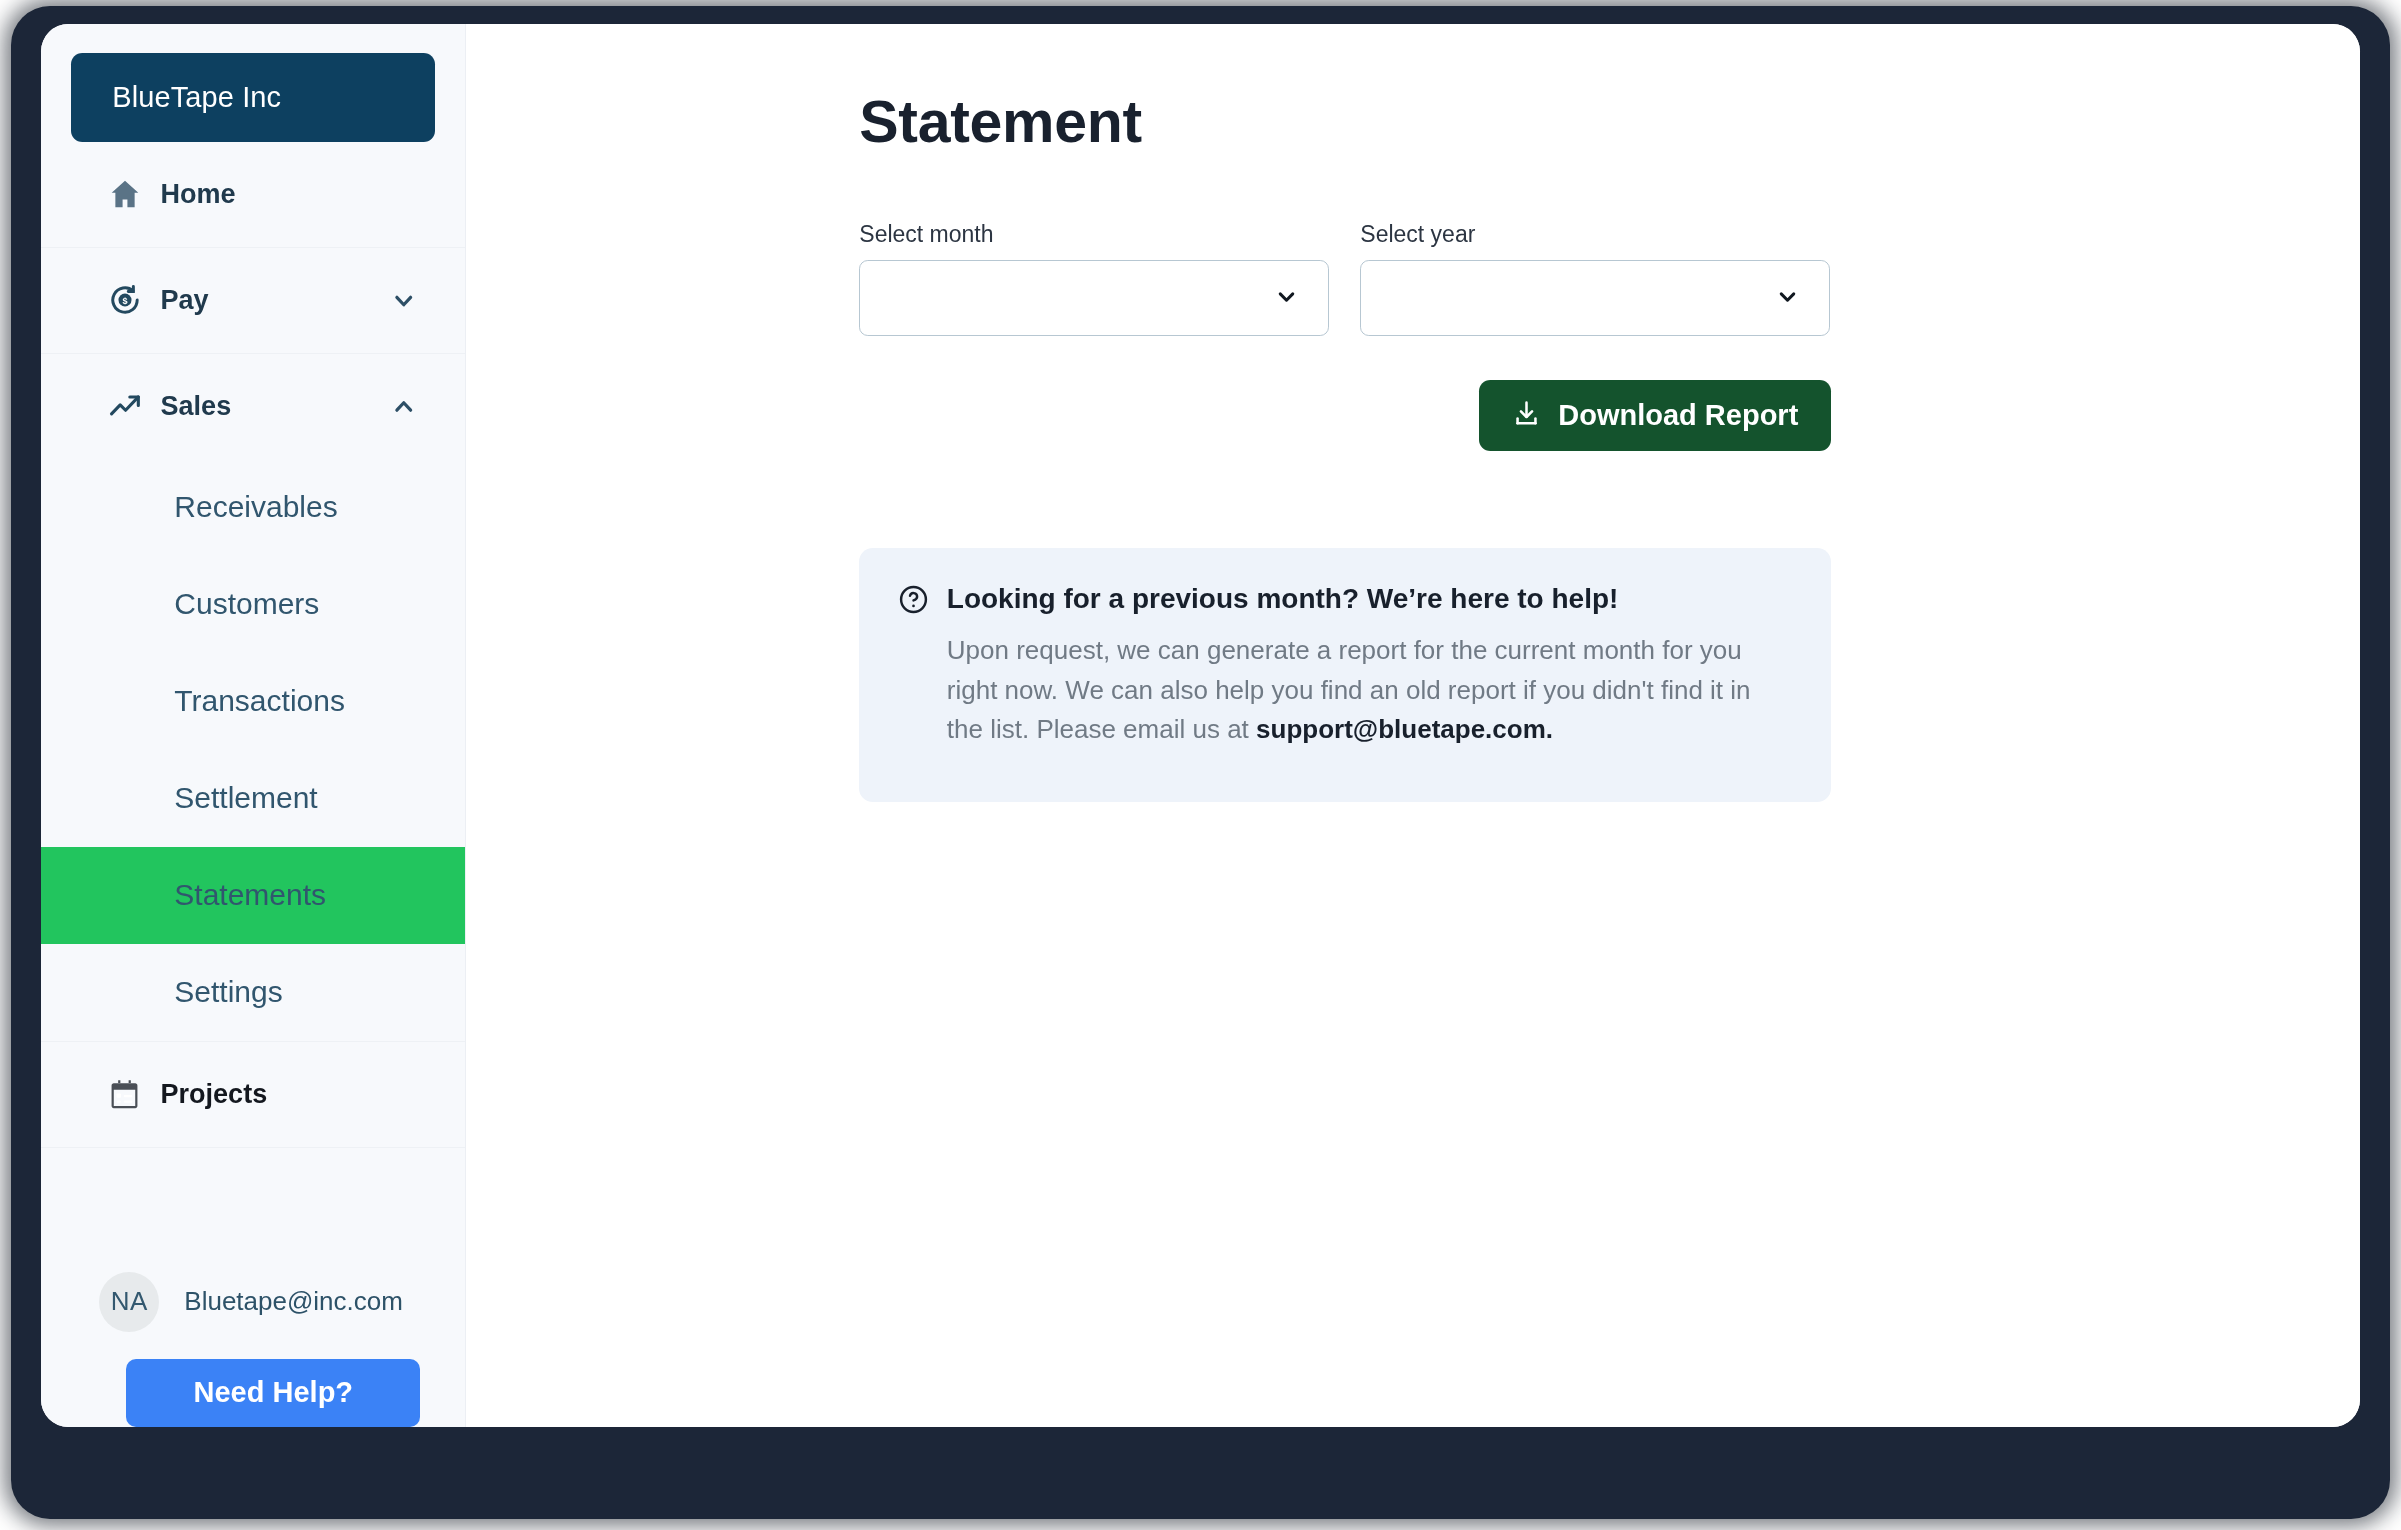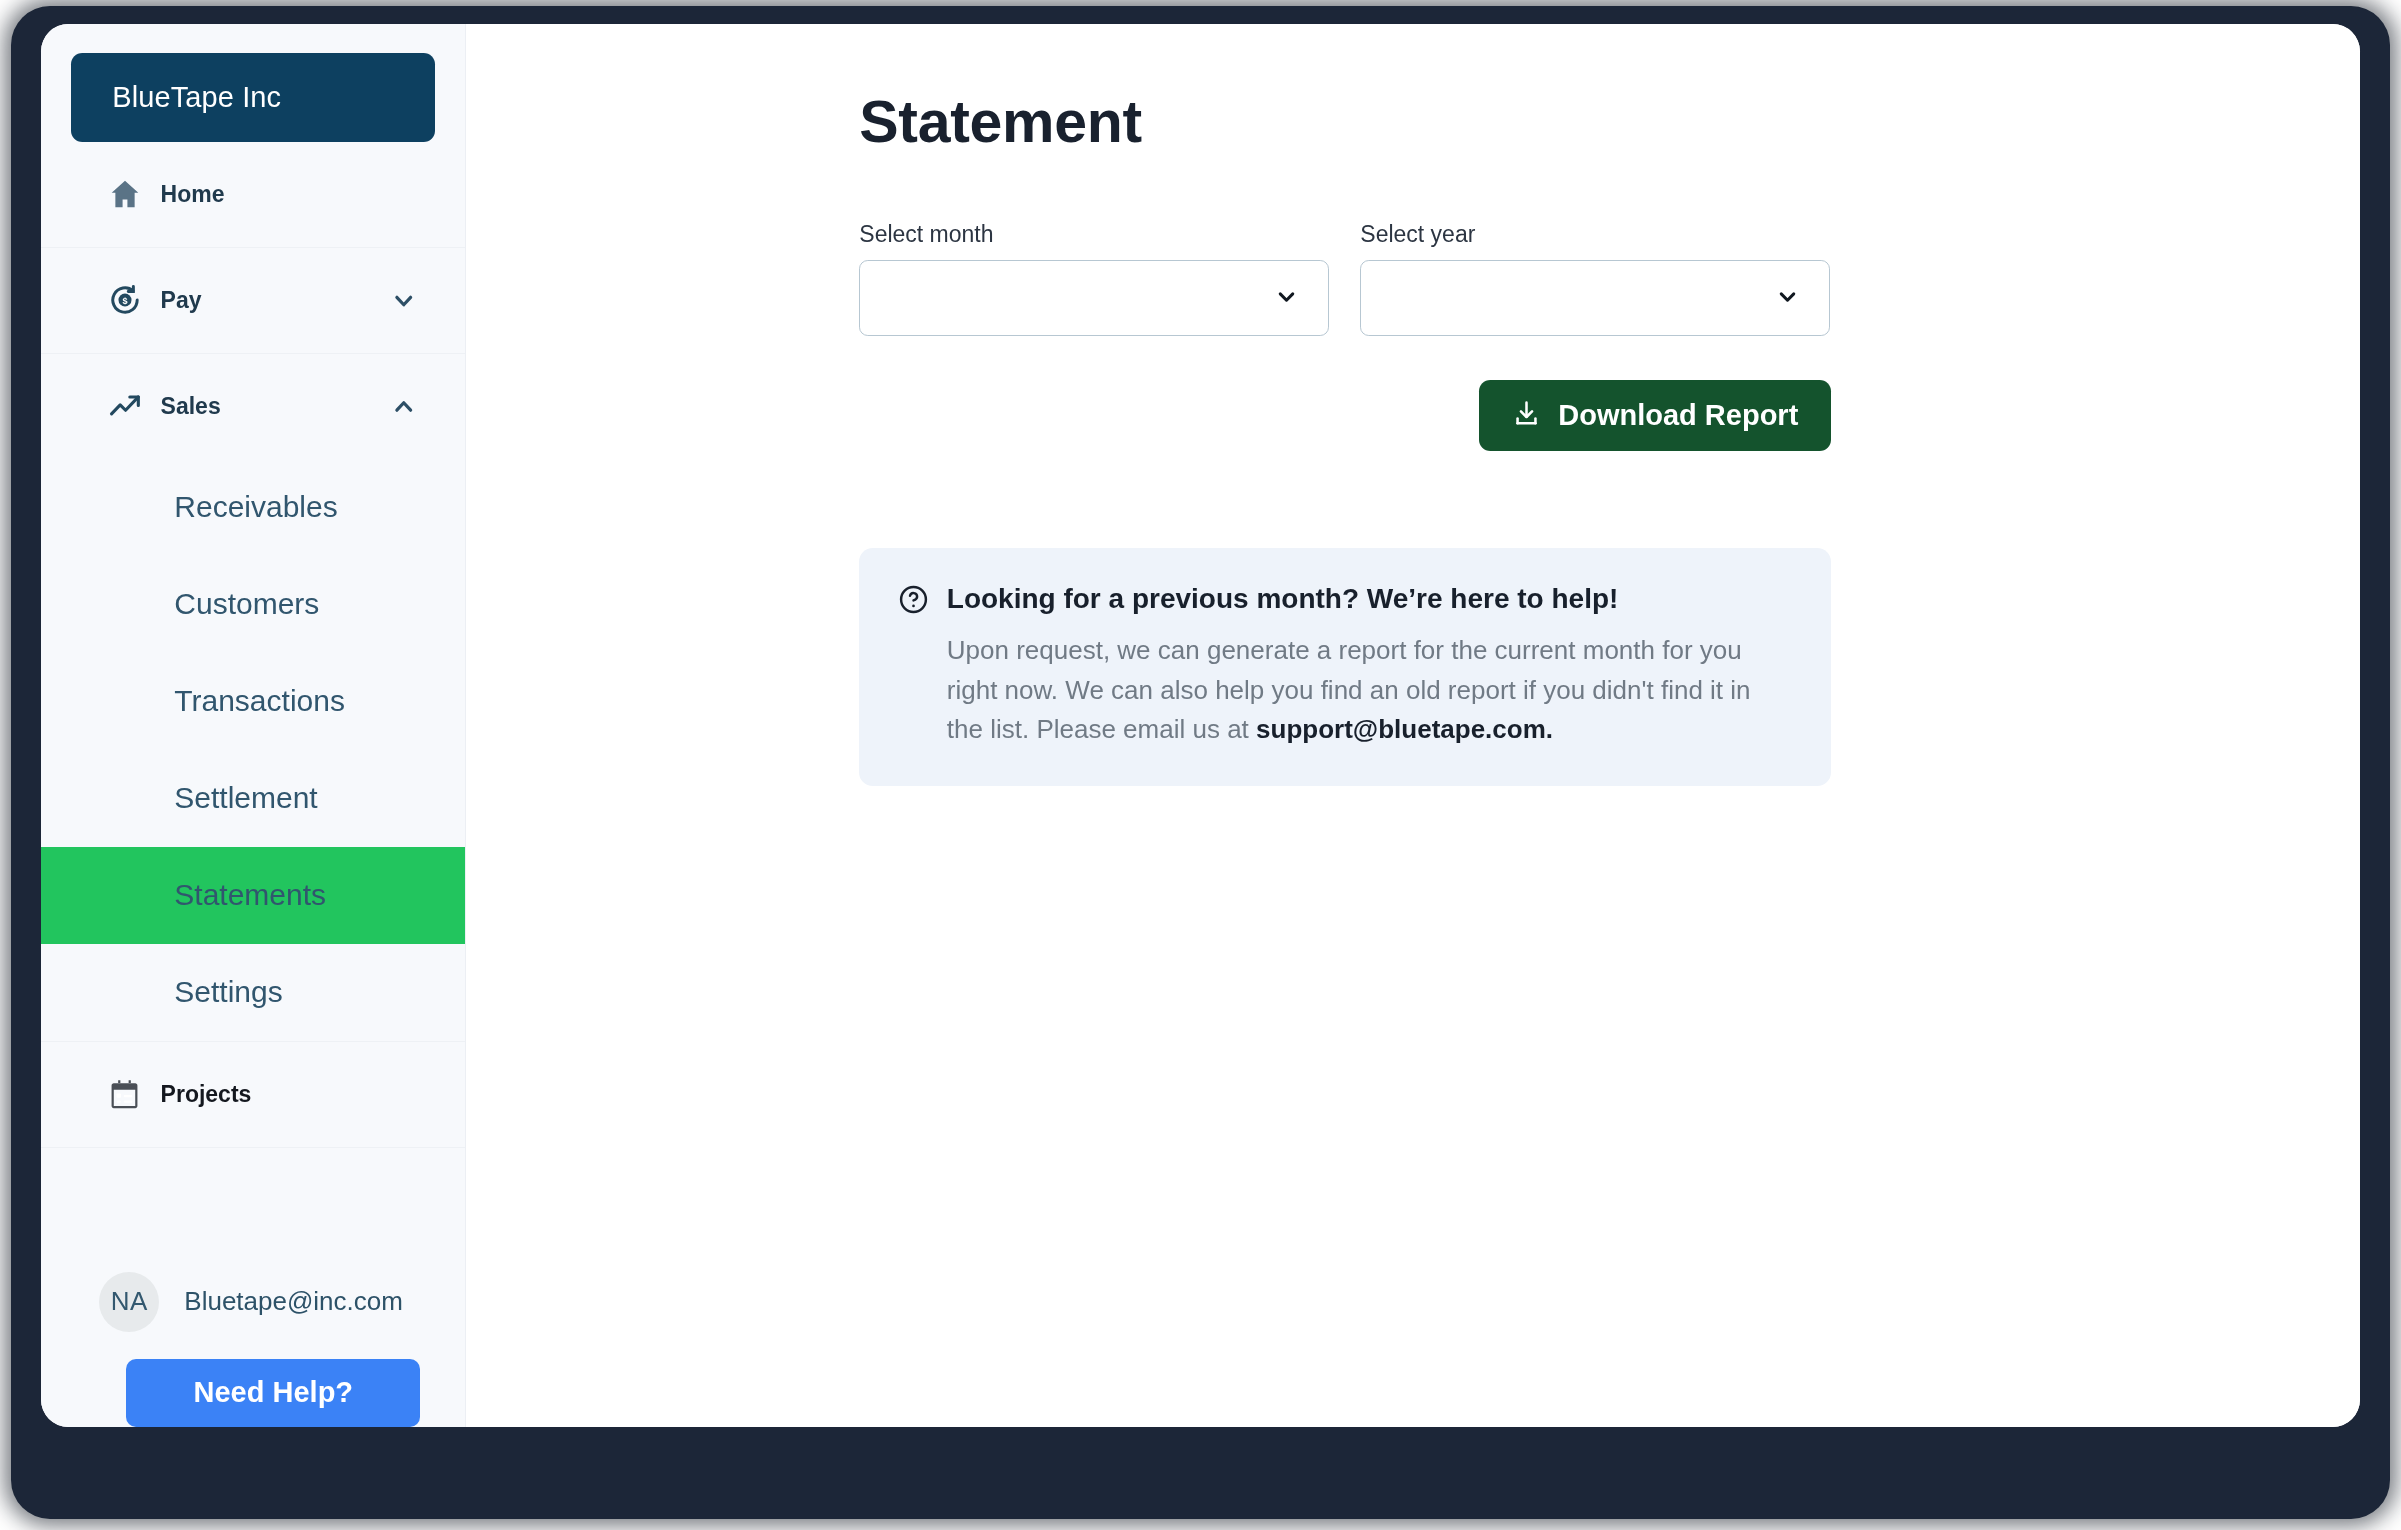--- a/index.html
+++ b/index.html
@@ -69,21 +69,21 @@
     cursor: pointer;
   }
   .nav-item .ico {
     width: 39px;
     display: flex;
     align-items: center;
     justify-content: flex-start;
     margin-left: -2.5px;
   }
   .nav-item .label {
-    font-size: 23px;
+    font-size: 27px;
     font-weight: bold;
     color: #203a4d;
     margin-left: 13.8px;
   }
   .nav-item .chev {
     margin-left: auto;
     display: flex;
     align-items: center;
   }
 
@@ -218,21 +218,21 @@
     color: #ffffff;
     font-size: 29px;
     font-weight: bold;
   }
 
   #callout {
     margin-top: 97px;
     width: 972px;
     background: #eef3fa;
     border-radius: 13.8px;
-    padding: 34px 38px 36px 39px;
+    padding: 34px 38px 52px 39px;
     display: flex;
     gap: 17.5px;
   }
   #callout-body { flex: 1; }
   #callout-title {
     font-size: 28px;
     font-weight: bold;
     color: #18202c;
     margin-bottom: 16.3px;
     margin-top: 1.3px;

